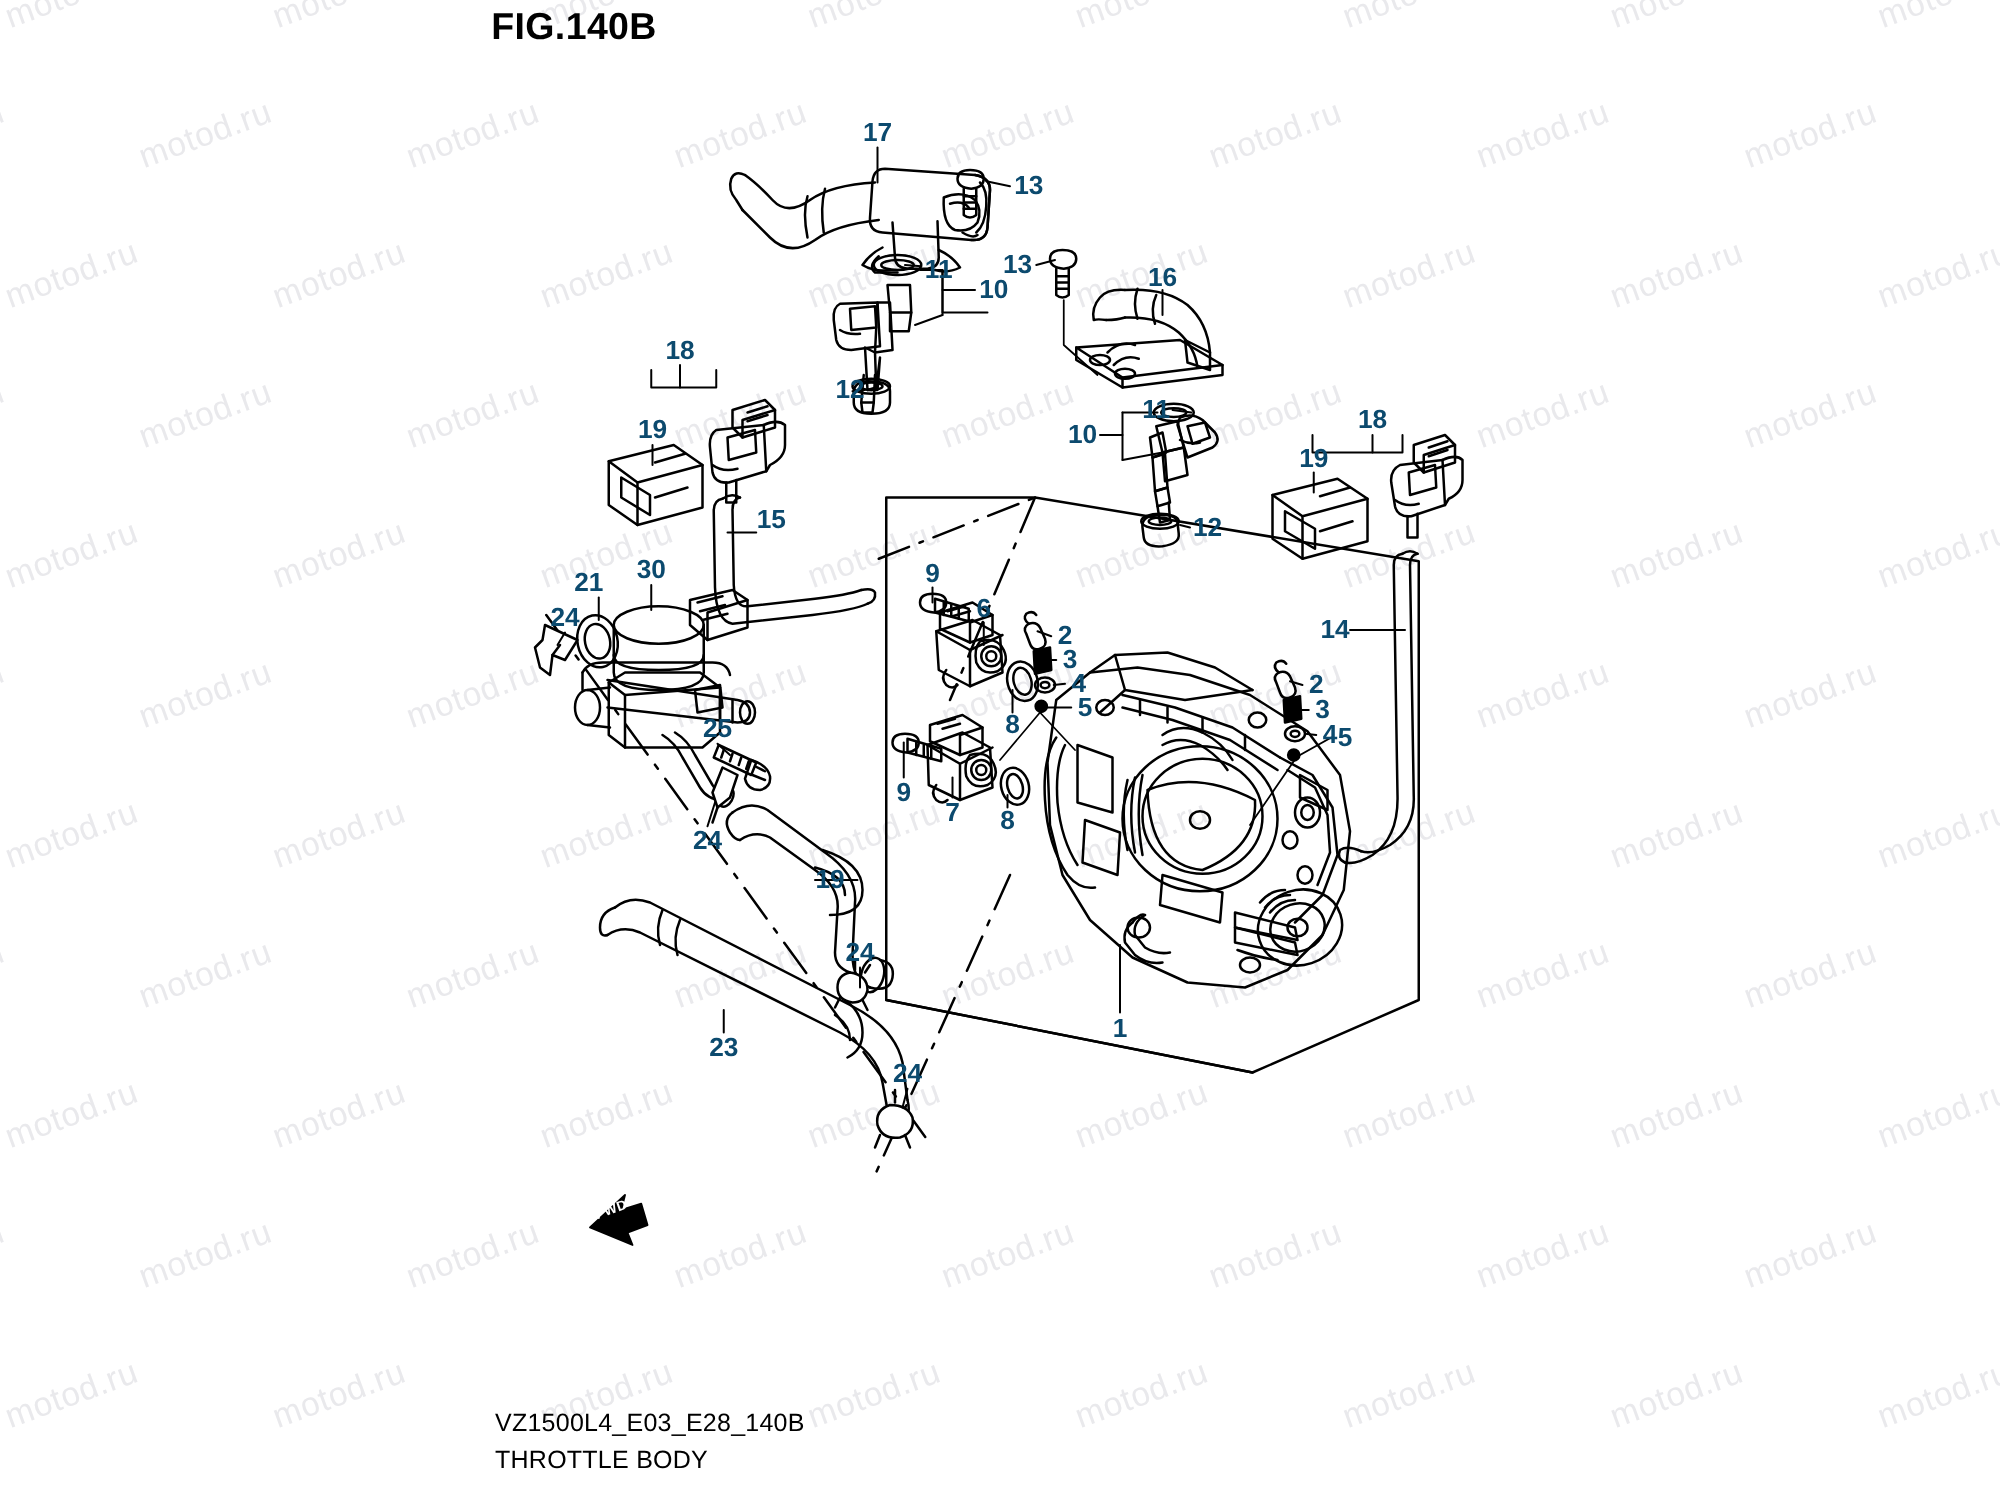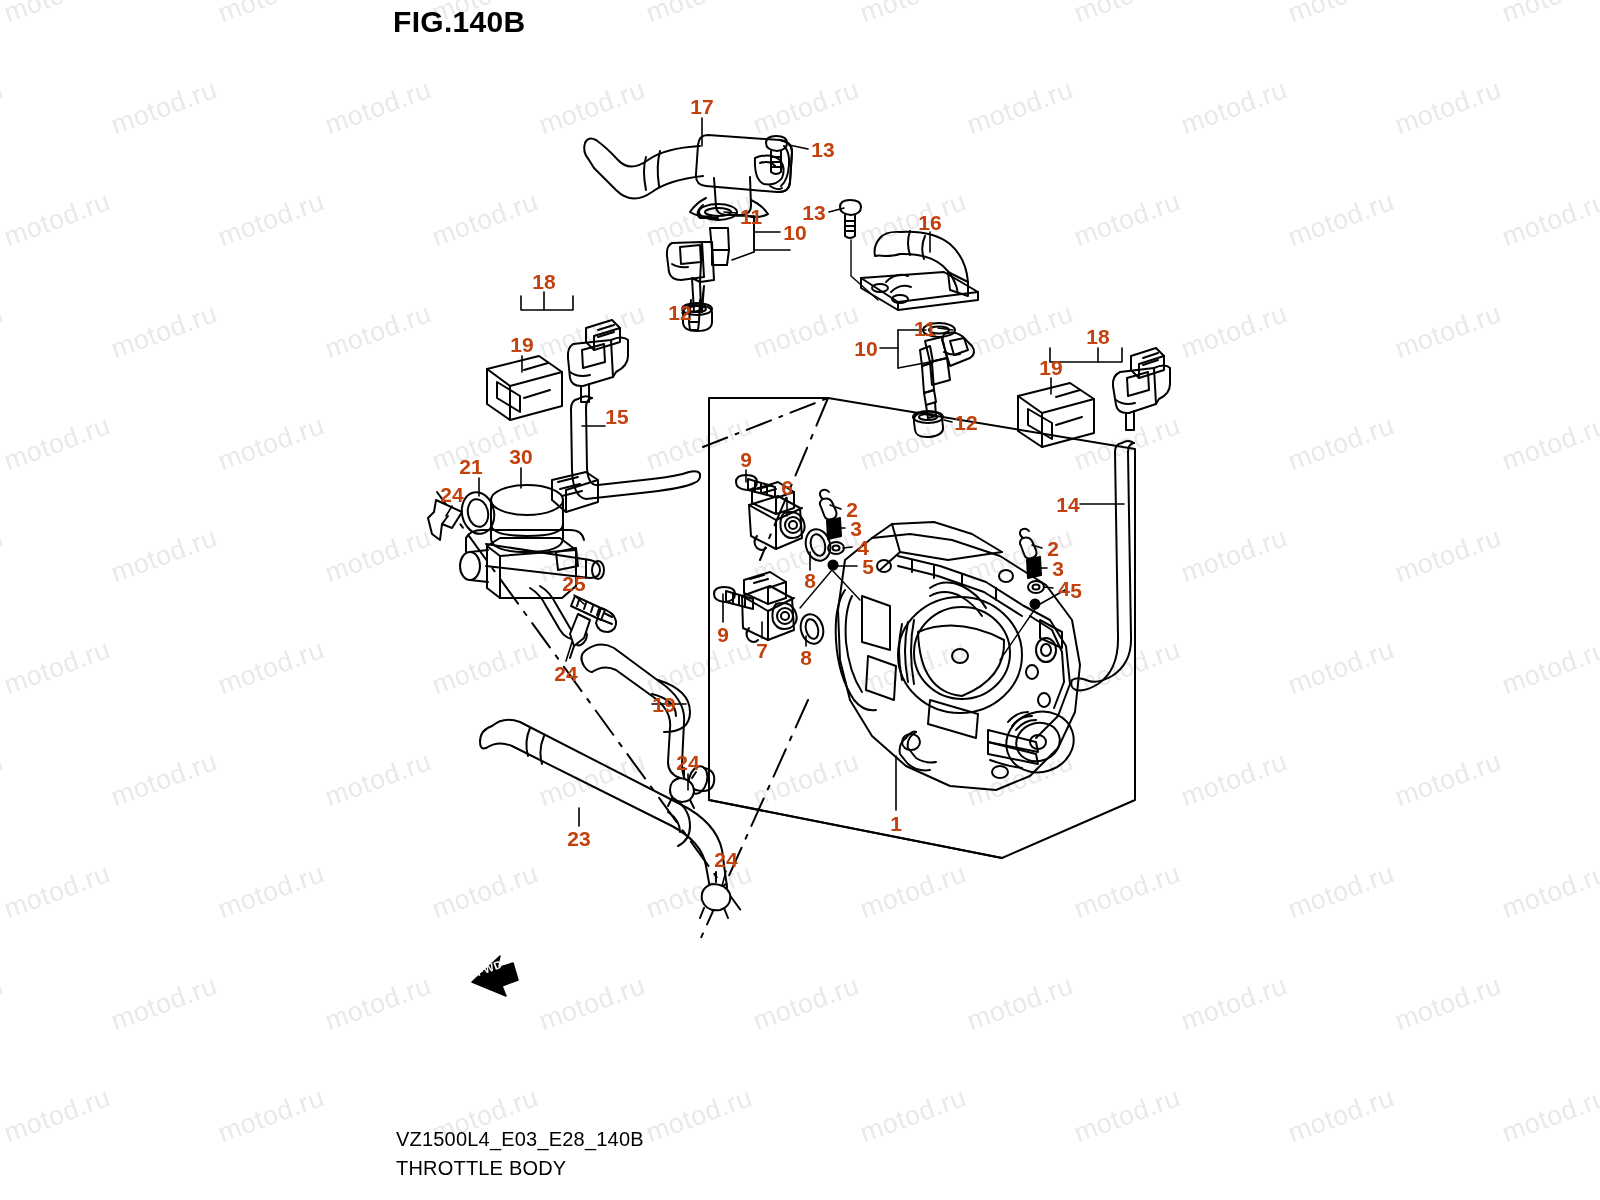--- a/index.html
+++ b/index.html
@@ -23,21 +23,21 @@
 
   
   #drawing{position:absolute;inset:0;z-index:2;}
   #drawing svg{display:block;width:1600px;height:1200px;}
 
   
   #labels{position:absolute;inset:0;z-index:3;}
   .callout{
     position:absolute;font-size:21px;font-weight:700;
     font-family:"Liberation Sans","DejaVu Sans",sans-serif;
-    color:#c2410c;line-height:1;white-space:nowrap;
+    color:#0c4a6e;line-height:1;white-space:nowrap;
     transform:translate(-50%,-50%);
   }
   #fig-title{
     position:absolute;left:393px;top:5px;
     font-size:30px;font-weight:700;letter-spacing:.3px;
     white-space:nowrap;
   }
   .caption-line{
     position:absolute;left:396px;font-size:20px;font-weight:400;
     letter-spacing:.2px;white-space:nowrap;text-align:center;

